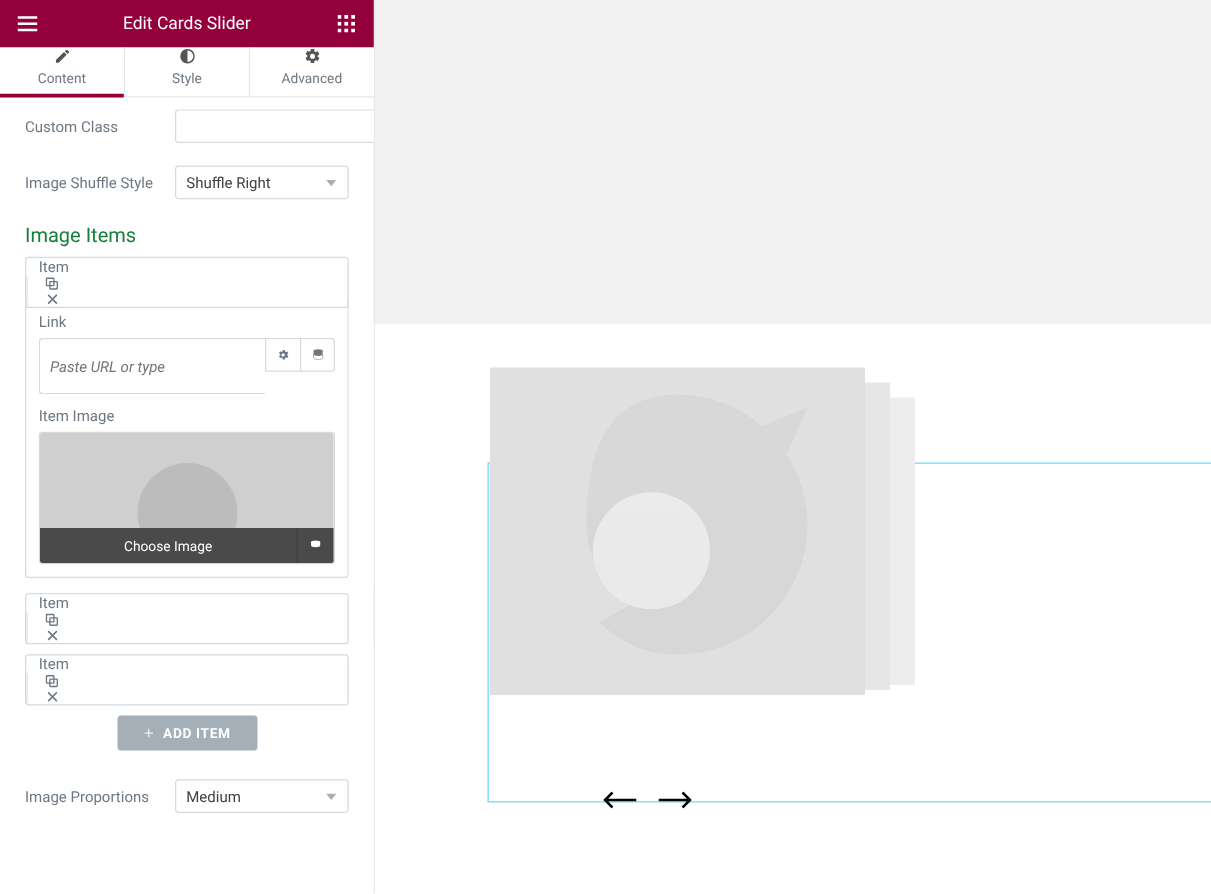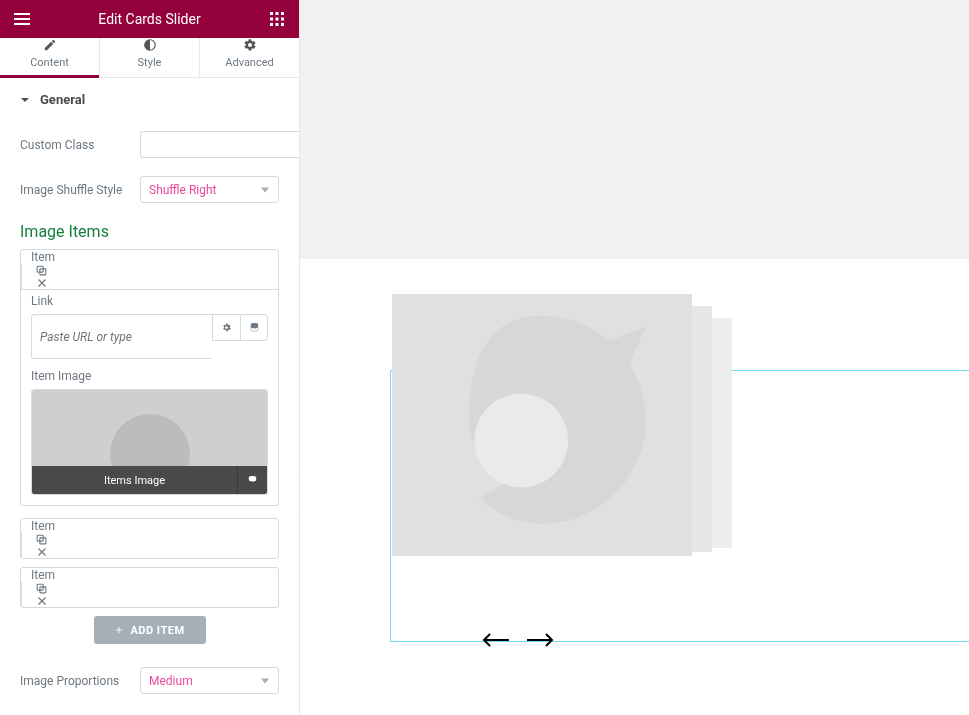--- a/index.html
+++ b/index.html
@@ -15,21 +15,21 @@
   .tab.active { color: #6d7882; }
   .tab.active::after { content:""; position: absolute; bottom: -1px; left: 0; right: 0; height: 3px; background: #93003c; }
   .tab .ticon { margin-bottom: 4px; }
   .panel { flex: 1; overflow-y: auto; }
   .section-head { display: flex; align-items: center; padding: 14px 20px; font-size: 13px; font-weight: 700; color: #494c4f; border-bottom: 1px solid #fff; cursor: pointer; }
   .section-head .caret { margin-right: 10px; }
   .row { display: flex; align-items: center; padding: 9px 20px; font-size: 12px; color: #6d7882; }
   .row .label { flex: 0 0 120px; }
   .row .ctrl { flex: 1; display: flex; }
   .text-input { flex: 1; height: 27px; border: 1px solid #d5dadf; border-right: none; border-radius: 3px 0 0 3px; padding: 0 8px; font-size: 12px; color: #495157; }
-  .select { flex: 1; height: 27px; border: 1px solid #d5dadf; border-radius: 3px; padding: 0 24px 0 8px; font-size: 12px; color: #ec4899; display: flex; align-items: center; background: #fff; cursor: pointer; position: relative; }
+  .select { flex: 1; height: 27px; border: 1px solid #d5dadf; border-radius: 3px; padding: 0 24px 0 8px; font-size: 12px; color: #404040; display: flex; align-items: center; background: #fff; cursor: pointer; position: relative; }
   .select::after { content:""; position:absolute; right:9px; top:50%; width:0;height:0;border-left:4px solid transparent;border-right:4px solid transparent;border-top:5px solid #a4afb7; transform: translateY(-50%); }
   .field-title { padding: 10px 20px 0; font-size: 16px; color: #15803d; }
   .items { padding: 8px 20px; }
   .item-row { display: flex; border: 1px solid #d5dadf; border-radius: 3px; overflow: hidden; margin-bottom: 8px; background:#fff;flex-direction:column; }
   .item-row .name { flex: 1; padding: 0 10px; font-size: 12px; color: #6d7882; text-align: left; cursor: pointer; display:flex; align-items:center; height:38px;}
   .item-row .rbtn { width: 40px; border-left: 1px solid #d5dadf; display: flex; align-items: center; justify-content: center; cursor: pointer; color: #6d7882; }
   .item-body { border: 1px solid #d5dadf; border-top: none; border-radius: 0 0 3px 3px; margin: -8px 0 8px; padding: 12px 10px 10px; }
   .item-body .sublabel { font-size: 12px; color: #6d7882; margin-bottom: 6px; }
   .url-wrap { display:flex; margin-bottom: 10px; }
   .url-input { flex:1; height:45px; border:1px solid #d5dadf; border-right:none; border-radius:3px 0 0 3px; padding:0 8px; font-size:12px; font-style: italic; color:#a4afb7; }
@@ -101,26 +101,20 @@
       </div>
       <div class="tab">
         <svg class="ticon" width="14" height="14" viewBox="0 0 24 24" fill="#555">
             <path d="M19.14 12.94a7.07 7.07 0 0 0 .05-.94 7.07 7.07 0 0 0-.05-.94l2.03-1.58a.5.5 0 0 0 .12-.64l-1.92-3.32a.5.5 0 0 0-.6-.22l-2.39.96a7.03 7.03 0 0 0-1.62-.94l-.36-2.54A.5.5 0 0 0 13.9 2h-3.8a.5.5 0 0 0-.5.42l-.36 2.54c-.58.24-1.12.55-1.62.94l-2.39-.96a.5.5 0 0 0-.6.22L2.71 8.48a.5.5 0 0 0 .12.64l2.03 1.58c-.03.31-.05.63-.05.94s.02.63.05.94l-2.03 1.58a.5.5 0 0 0-.12.64l1.92 3.32c.13.22.4.31.6.22l2.39-.96c.5.39 1.04.7 1.62.94l.36 2.54c.4.24.25.42.5.42h3.8c.25 0 .46-.18.5-.42l.36-2.54c.58-.24 1.12-.55 1.62-.94l2.39.96c.23.09.47 0 .6-.22l1.92-3.32a.5.5 0 0 0-.12-.64l-2.03-1.58zM12 15.5A3.5 3.5 0 1 1 15.5 12 3.5 3.5 0 0 1 12 15.5z"></path>
           </svg>
         <span>Advanced</span>
       </div>
     </div>
 
     <div class="panel">
-      <div class="section-head">
-        <svg class="caret" width="10" height="10" viewBox="0 0 10 10">
-            <path d="M1 3l4 4 4-4z" fill="#494c4f"></path>
-          </svg>
-        <span>General</span>
-      </div>
 
       <div class="row">
         <div class="label">Custom Class</div>
         <div class="ctrl">
           <input class="text-input" value="" style="">
 
         </div>
       </div>
 
       <div class="row">
@@ -168,21 +162,21 @@
                 </svg>
             </div>
           </div>
           <div class="sublabel">Item Image</div>
           <div class="imgchoose">
             <div class="imgprev">
               <div class="avatar-bg"></div>
             </div>
             <div class="imgbar">
               <div class="choose">
-                  <span>Items Image</span>
+                  <span>Choose Image</span>
                 </div>
               <div class="dyn">
                 <svg width="11" height="11" viewBox="0 0 24 24" fill="#fff">
                     <ellipse cx="12" cy="5" rx="8" ry="3"></ellipse>
                     <path d="M4 5v6c0 1.66 3.58 3 8 3s8-1.34 8-3V5"></path>
                   </svg>
               </div>
             </div>
           </div>
         </div>

